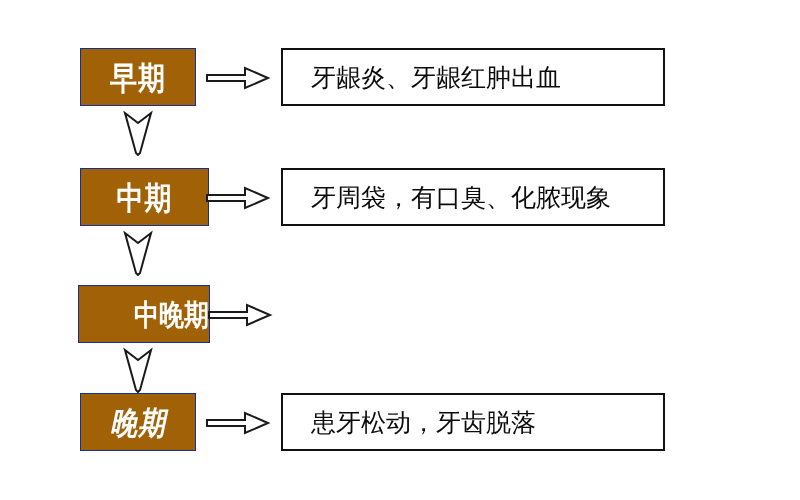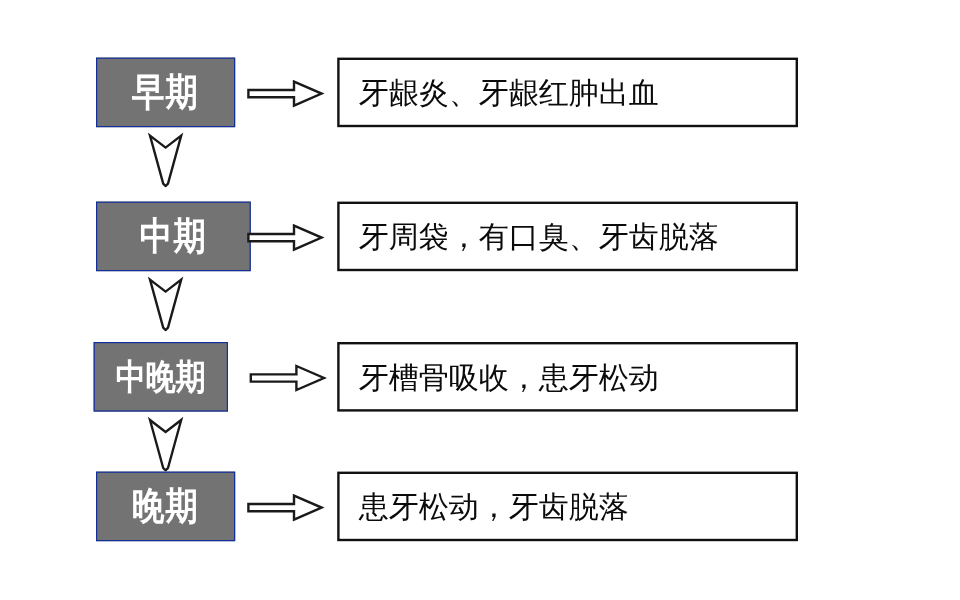--- a/index.html
+++ b/index.html
@@ -30,21 +30,21 @@
     width: 800px;
     height: 58px;
     display: block;
   }
 
   
   .stage-chip {
     position: absolute;
     top: 0;
     height: 58px;
-    background: #737373;
+    background: #a16207;
     border: 1px solid #12309a;
     box-sizing: border-box;
     display: flex;
     align-items: center;
     justify-content: center;
   }
   .stage-chip-label {
     color: #ffffff;
     font-weight: bold;
     font-size: 27px;
@@ -69,21 +69,21 @@
     position: absolute;
     top: 0;
     left: 281px;
     width: 384px;
     height: 58px;
     box-sizing: border-box;
     border: 2px solid #111111;
     background: #ffffff;
     display: flex;
     align-items: center;
-    padding-left: 16px;
+    padding-left: 28px;
   }
   .desc-text {
     font-size: 25px;
     line-height: 1;
     color: #0b0b0b;
     white-space: nowrap;
     font-family: "DejaVu Sans", "Liberation Sans", sans-serif;
   }
 
   
@@ -122,52 +122,49 @@
   <div class="stage-row" style="top:168px;">
     <div class="stage-chip" style="left:80px; width:129px;">
       <span class="stage-chip-label">中期</span>
     </div>
     <div class="h-arrow" style="left:205px;">
       <svg width="66" height="24" viewBox="0 0 66 24">
         <path d="M2,9 L40,9 L40,2 L63,12 L40,22 L40,15 L2,15 Z" fill="#ffffff" stroke="#1a1a1a" stroke-width="2" stroke-linejoin="miter"></path>
       </svg>
     </div>
     <div class="desc-box">
-      <span class="desc-text">牙周袋，有口臭、牙齿脱落</span>
+      <span class="desc-text">牙周袋，有口臭、化脓现象</span>
     </div>
   </div>
 
   <div class="v-arrow" style="left:121px; top:230px;">
     <svg width="34" height="46" viewBox="0 0 34 46">
       <path d="M4,3 L17,13 L30,3 L19,43 L17,45 L15,43 Z" fill="#ffffff" stroke="#1a1a1a" stroke-width="2" stroke-linejoin="miter"></path>
     </svg>
   </div>
 
   <div class="stage-row" style="top:285px;">
-    <div class="stage-chip" style="left:78px; width:112px;">
+    <div class="stage-chip" style="left:78px; width:132px;justify-content:flex-end;">
       <span class="stage-chip-label" style="font-size:25px; letter-spacing:0px;">中晚期</span>
     </div>
     <div class="h-arrow" style="left:207px;">
       <svg width="66" height="24" viewBox="0 0 66 24">
         <path d="M2,9 L40,9 L40,2 L63,12 L40,22 L40,15 L2,15 Z" fill="#ffffff" stroke="#1a1a1a" stroke-width="2" stroke-linejoin="miter"></path>
       </svg>
-    </div>
-    <div class="desc-box">
-      <span class="desc-text">牙槽骨吸收，患牙松动</span>
     </div>
   </div>
 
   <div class="v-arrow" style="left:121px; top:347px;">
     <svg width="34" height="46" viewBox="0 0 34 46">
       <path d="M4,3 L17,13 L30,3 L19,43 L17,45 L15,43 Z" fill="#ffffff" stroke="#1a1a1a" stroke-width="2" stroke-linejoin="miter"></path>
     </svg>
   </div>
 
   <div class="stage-row" style="top:393px;">
-    <div class="stage-chip" style="left:80px; width:116px;">
+    <div class="stage-chip" style="left:80px; width:116px;font-style:italic;">
       <span class="stage-chip-label">晚期</span>
     </div>
     <div class="h-arrow" style="left:205px;">
       <svg width="66" height="24" viewBox="0 0 66 24">
         <path d="M2,9 L40,9 L40,2 L63,12 L40,22 L40,15 L2,15 Z" fill="#ffffff" stroke="#1a1a1a" stroke-width="2" stroke-linejoin="miter"></path>
       </svg>
     </div>
     <div class="desc-box">
       <span class="desc-text">患牙松动，牙齿脱落</span>
     </div>

